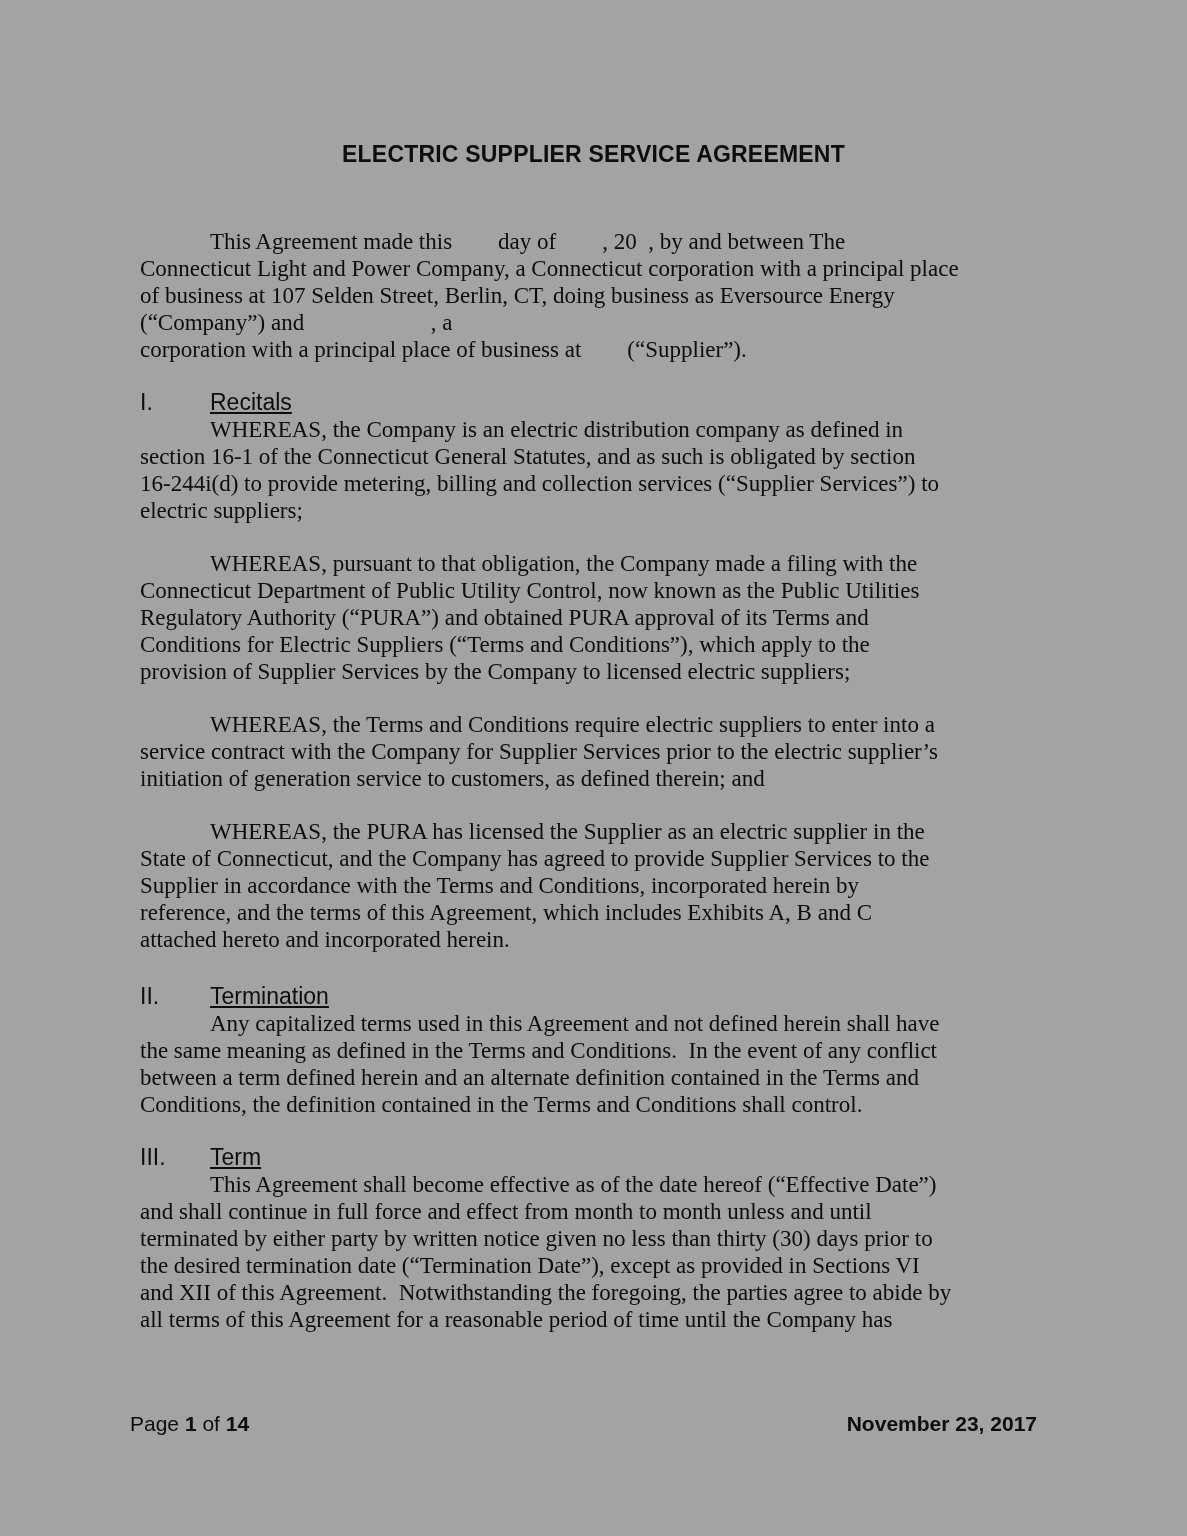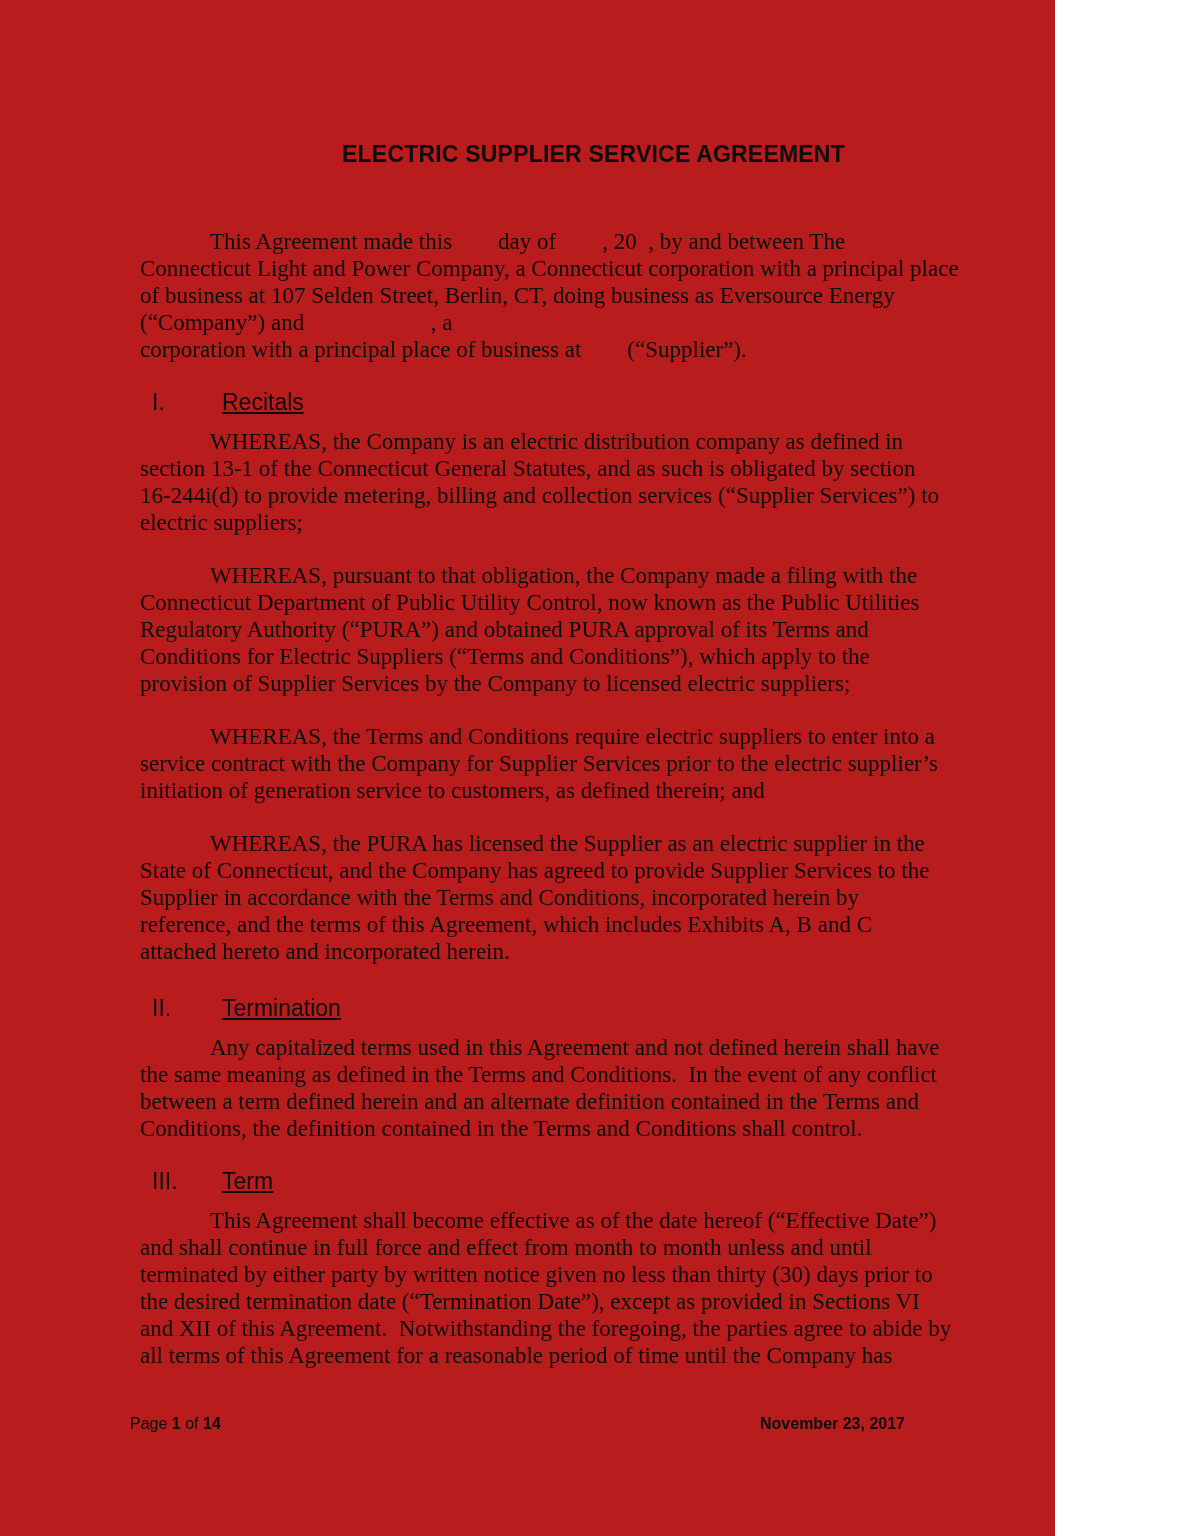--- a/index.html
+++ b/index.html
@@ -2,23 +2,23 @@
 <html><head>
 <meta charset="utf-8">
 <style>
   html, body {
     margin: 0;
     padding: 0;
     background: #ffffff;
   }
   .page {
     position: relative;
-    width: 1055px;
+    width: 1187px;
     height: 1536px;
-    background: #b91c1c;
+    background: #a3a3a3;
     color: #0d0d0d;
     font-family: "Liberation Sans", "DejaVu Sans", sans-serif;
     font-size: 23px;
     line-height: 27px;
     overflow: hidden;
   }
   .content {
     position: absolute;
     top: 141px;
     left: 140px;
@@ -33,38 +33,38 @@
     line-height: 27px;
     letter-spacing: 0.2px;
   }
   .para {
     margin: 0 0 26px 0;
     white-space: pre;
     text-indent: 70px;
     font-family: Liberation Serif, serif;
   }
   .sec-head {
-    margin: 12px;
+    margin: 0;
     white-space: pre;
   }
   .sec-num {
     display: inline-block;
     width: 70px;
   }
   .sec-title {
     text-decoration: underline;
   }
   section { margin: 0; }
   .sect-gap { margin-top: 30px; }
   .footer {
     position: absolute;
     top: 1410px;
     left: 130px;
     right: 150px;
-    font-size: 16px;
+    font-size: 21px;
     line-height: 27px;
     display: flex;
     justify-content: space-between;
   }
   .footer b { font-weight: bold; }
 </style>
 </head>
 <body>
 
 <div class="page">
@@ -74,21 +74,21 @@
 
     <p class="para">This Agreement made this        day of        , 20  , by and between The
 Connecticut Light and Power Company, a Connecticut corporation with a principal place
 of business at 107 Selden Street, Berlin, CT, doing business as Eversource Energy
 (“Company”) and                      , a
 corporation with a principal place of business at        (“Supplier”).</p>
 
     <section>
       <div class="sec-head"><span class="sec-num">I.</span><span class="sec-title">Recitals</span></div>
       <p class="para">WHEREAS, the Company is an electric distribution company as defined in
-section 13-1 of the Connecticut General Statutes, and as such is obligated by section
+section 16-1 of the Connecticut General Statutes, and as such is obligated by section
 16-244i(d) to provide metering, billing and collection services (“Supplier Services”) to
 electric suppliers;</p>
       <p class="para">WHEREAS, pursuant to that obligation, the Company made a filing with the
 Connecticut Department of Public Utility Control, now known as the Public Utilities
 Regulatory Authority (“PURA”) and obtained PURA approval of its Terms and
 Conditions for Electric Suppliers (“Terms and Conditions”), which apply to the
 provision of Supplier Services by the Company to licensed electric suppliers;</p>
       <p class="para">WHEREAS, the Terms and Conditions require electric suppliers to enter into a
 service contract with the Company for Supplier Services prior to the electric supplier’s
 initiation of generation service to customers, as defined therein; and</p>

